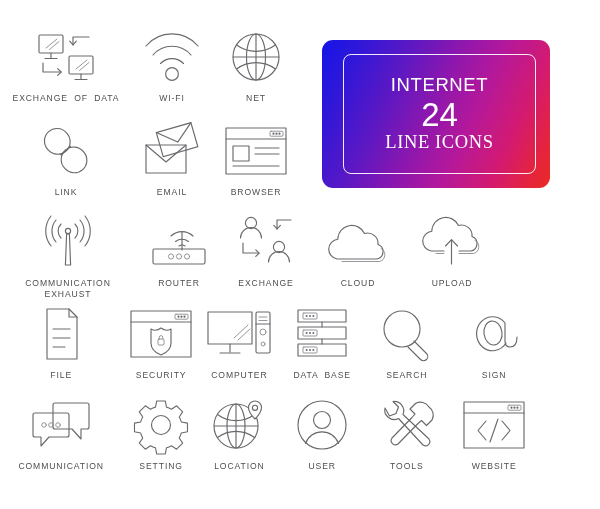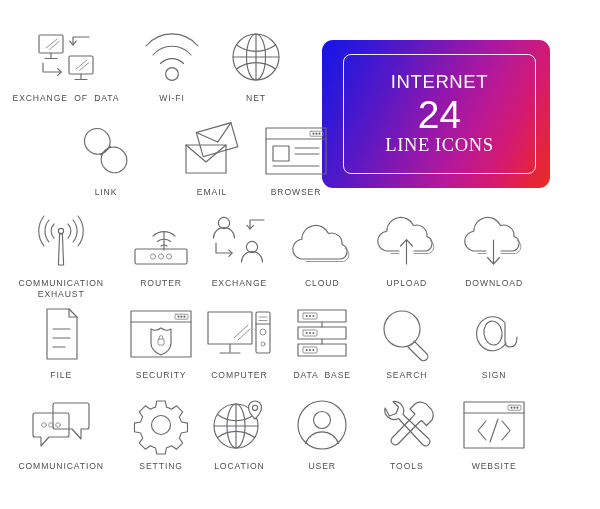--- a/index.html
+++ b/index.html
@@ -67,21 +67,21 @@
     align-items:center;justify-content:center;
     box-sizing:border-box;
   }
   .b-top{
     color:#fff;font-size:18.5px;letter-spacing:0.6px;
     font-family:"Liberation Sans", sans-serif;
     line-height:1;
     margin-bottom:2px;
   }
   .b-num{
-    color:#fff;font-size:39px;font-weight:400;line-height:1.02;
+    color:#fff;font-size:33px;font-weight:400;line-height:1.02;
     letter-spacing:0px;
     font-family:"Liberation Sans", sans-serif;
     margin:1px 0 2px 0;
   }
   .b-bot{
     color:#fff;font-size:18.5px;letter-spacing:0.6px;
     font-family:Liberation Serif, serif;
     line-height:1;
   }
 </style>
@@ -146,21 +146,21 @@
           <ellipse class="st" cx="26" cy="26" rx="9.5" ry="23"></ellipse>
           <path class="st" d="M6.6 14 A33 33 0 0 0 45.4 14"></path>
           <path class="st" d="M6.6 38 A33 33 0 0 1 45.4 38"></path>
           <line class="st" x1="26" y1="3" x2="26" y2="49"></line>
         </svg>
       </div>
       <div class="lbl">NET</div>
     </div>
   </div>
 
-  <div class="row" style="top:122px;width:300px;margin-left:40px;">
+  <div class="row" style="top:122px;width:300px;">
 
     <div class="cell" style="width:132px;">
       <div class="icon-box">
         <svg width="60" height="56" viewBox="0 0 60 56">
           <g transform="rotate(-42 30 28)">
             <rect class="st" x="17.5" y="2" width="25" height="26" rx="12.5"></rect>
             <rect class="st" x="17.5" y="27" width="25" height="26" rx="12.5"></rect>
             <line class="st" x1="23.5" y1="27.5" x2="36.5" y2="27.5"></line>
           </g>
         </svg>
@@ -273,31 +273,20 @@
         <svg width="66" height="52" viewBox="0 0 66 52">
           <path class="st" d="M12 35 A10 10 0 0 1 12.8 15.2 A14 14 0 0 1 39.5 9.5 A10.5 10.5 0 0 1 53 20.5 A7.5 7.5 0 0 1 51.5 35 L40 35 M25 35 L12 35"></path>
           <path class="st-thin" d="M56 24.5 A7 7 0 0 1 54.5 37.5 L40 37.5 M25 37.5 L17 37.5"></path>
           <line class="st" x1="32.5" y1="48" x2="32.5" y2="24"></line>
           <polyline class="st" points="26.5,30 32.5,23.6 38.5,30"></polyline>
         </svg>
       </div>
       <div class="lbl">UPLOAD</div>
     </div>
 
-    <div class="cell" style="width:102px;">
-      <div class="icon-box">
-        <svg width="66" height="52" viewBox="0 0 66 52">
-          <path class="st" d="M12 35 A10 10 0 0 1 12.8 15.2 A14 14 0 0 1 39.5 9.5 A10.5 10.5 0 0 1 53 20.5 A7.5 7.5 0 0 1 51.5 35 L40 35 M25 35 L12 35"></path>
-          <path class="st-thin" d="M56 24.5 A7 7 0 0 1 54.5 37.5 L40 37.5 M25 37.5 L17 37.5"></path>
-          <line class="st" x1="32.5" y1="24" x2="32.5" y2="48"></line>
-          <polyline class="st" points="26.5,41.5 32.5,48 38.5,41.5"></polyline>
-        </svg>
-      </div>
-      <div class="lbl">DOWNLOAD</div>
-    </div>
   </div>
 
   <div class="row" style="top:305px;">
 
     <div class="cell" style="width:136px;">
       <div class="icon-box">
         <svg width="44" height="54" viewBox="0 0 44 54">
           <path class="st" d="M8 2 H30 L38 10 V52 H8 Z"></path>
           <polyline class="st" points="30,2 30,10 38,10"></polyline>
           <line class="st" x1="14" y1="22" x2="31" y2="22"></line>

